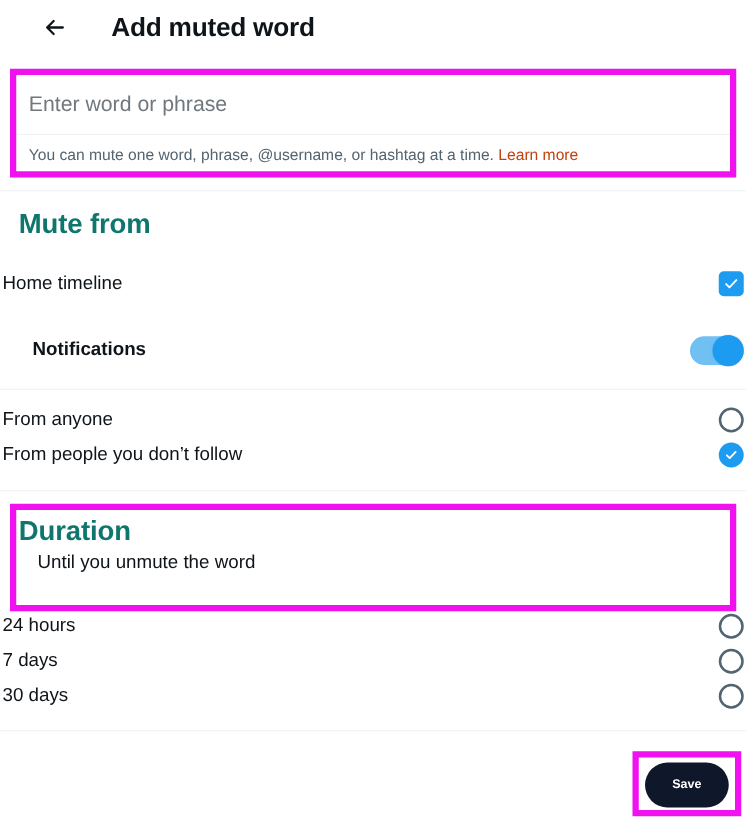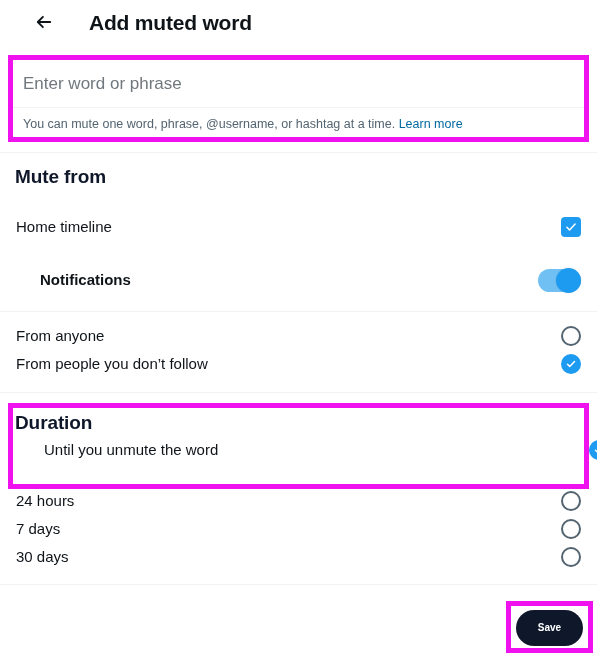--- a/index.html
+++ b/index.html
@@ -92,21 +92,21 @@
     color: #70787e;
     opacity: 1;
   }
   .input-help {
     font-size: 12.5px;
     color: #536471;
     padding: 9px 10px 0 10px;
     line-height: 1.2;
   }
   .help-link {
-    color: #0369a1;
+    color: #c2410c;
     text-decoration: none;
     cursor: pointer;
   }
 
   
   .sep {
     position: absolute;
     left: 0;
     width: 597px;
     height: 1px;
@@ -114,37 +114,37 @@
   }
   #sep-1 { top: 152px; }
   #sep-2 { top: 311px; }
   #sep-3 { top: 392px; }
   #sep-4 { top: 584px; }
 
   
   .section-title {
     position: absolute;
     left: 15px;
-    font-size: 19px;
+    font-size: 22px;
     font-weight: bold;
-    color: #0f172a;
+    color: #0f766e;
     letter-spacing: -0.1px;
   }
   #title-mute-from { top: 166px; }
   #title-duration  { top: 412px; }
 
   .row {
     position: absolute;
     left: 0;
     width: 597px;
     display: flex;
     align-items: center;
     justify-content: space-between;
     box-sizing: border-box;
-    padding: 0 16px;
+    padding: 0 2px;
     cursor: pointer;
   }
   .row-label {
     font-size: 15px;
     color: #0f1419;
     line-height: 1.2;
   }
   .row-label.bold { font-weight: bold; margin-left: 24px; }
 
   #row-home-timeline   { top: 215px; height: 24px; }

